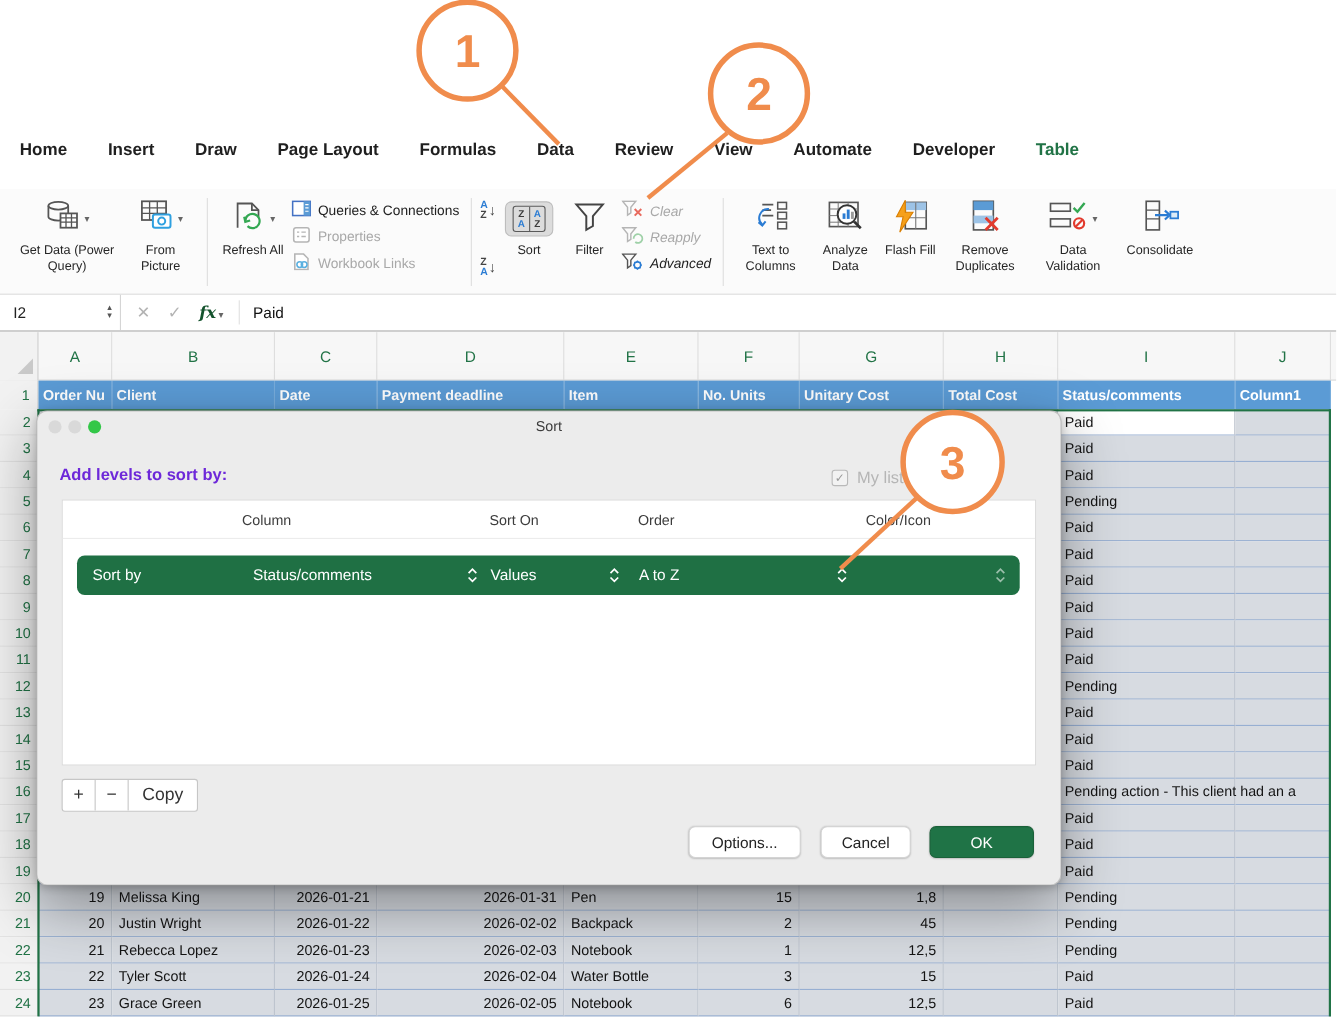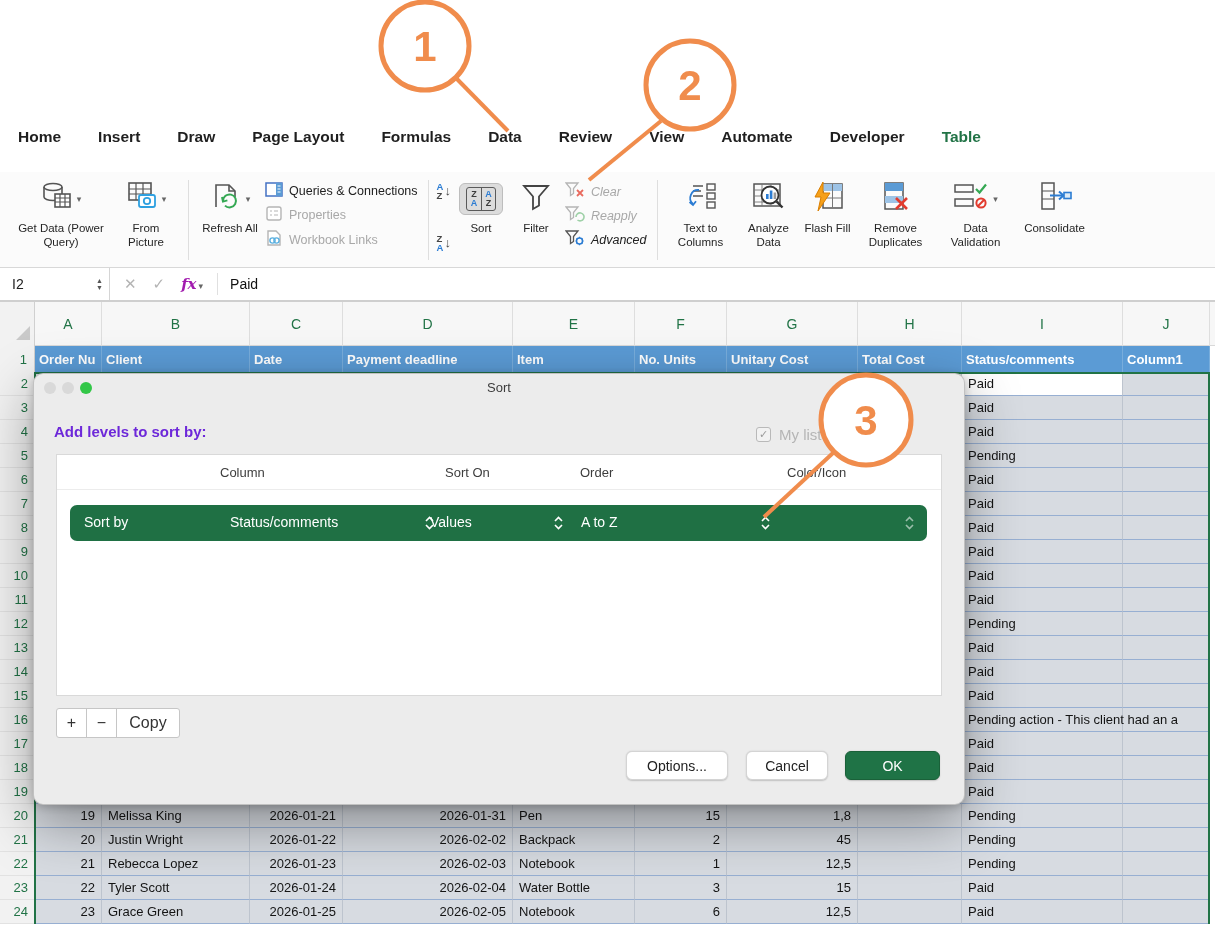--- a/index.html
+++ b/index.html
@@ -36,21 +36,21 @@
   .sorticon .pane + .pane { border-left:1.5px solid #5a5a5a; }
   .sorticon .dk { color:#3c3c3c; } .sorticon .bl { color:#2b7cd3; }
 
   
   .fbar { position:absolute; left:0; top:268px; width:100%; height:34px; background:#fff;
           border-bottom:2px solid #cfcfcf; display:flex; align-items:center; }
   .namebox { width:110px; height:100%; border-right:1px solid #d5d5d5; display:flex; align-items:center;
              padding:0 6px 0 12px; font-size:14px; color:#222; }
   .namebox .steppers { margin-left:auto; display:flex; flex-direction:column; font-size:7px; color:#555; line-height:1.05; }
   .fbicons { display:flex; align-items:center; gap:16px; padding:0 14px; color:#b3b3b3; font-size:15px; }
-  .fx { font-family:"DejaVu Serif", serif; font-style:italic; font-weight:700; color:#a21caf;margin-top:11px; }
+  .fx { font-family:"DejaVu Serif", serif; font-style:italic; font-weight:700; color:#14532d;margin-top:11px; }
   .fbdivider { width:1px; height:22px; background:#e0e0e0; }
   .fvalue { font-size:14px; color:#111; padding-left:12px; }
 
   
   .grid-row { display:grid; grid-template-columns:35px 67px 148px 93px 170px 122px 92px 131px 104px 161px 87px; }
   .colhdrs { position:absolute; left:0; top:302px; width:1215px; height:44px; background:#f7f7f7; border-bottom:1px solid #d9d9d9; }
   .colhdrs .cell { display:flex; align-items:center; justify-content:center; font-size:14px; color:#217346;
                    border-right:1px solid #dedede; height:44px; }
   .corner { position:relative; background:#f2f2f2; border-right:1px solid #d0d0d0; }
   .corner::after { content:""; position:absolute; right:4px; bottom:6px; width:0; height:0;
@@ -91,21 +91,21 @@
           color:#9a9a9a; font-size:11px; display:flex; align-items:center; justify-content:center; }
   .cblabel { font-size:15px; color:#b5b5b5; white-space:nowrap; }
   .listbox { position:absolute; left:22px; top:80px; width:886px; height:242px; background:#fff; border:1px solid #d9d9d9; }
   .lh { position:absolute; top:10px; font-size:13px; color:#3d3d3d; }
   .lh1 { left:163px; } .lh2 { left:388px; } .lh3 { left:523px; } .lh4 { left:730px; }
   .lhline { position:absolute; left:0; top:34px; width:100%; height:1px; background:#ececec; }
   .level { position:absolute; left:13px; top:50px; width:857px; height:36px; background:#1f7044;
            border-radius:7px; color:#fff; font-size:14px; }
   .level span.t { position:absolute; top:9px; white-space:nowrap; }
   .lv-sortby { left:14px; font-weight:400; }
-  .lv-col { left:160px; } .lv-values { left:360px; } .lv-order { left:511px; }
+  .lv-col { left:160px; } .lv-values { left:376px; } .lv-order { left:511px; }
   .stp { position:absolute; top:10px; }
   .stp.s1 { left:355px; } .stp.s2 { left:484px; } .stp.s3 { left:691px; } .stp.s4 { left:835px; opacity:0.55; }
   .seg { position:absolute; left:22px; top:334px; display:flex; height:30px; border:1px solid #c6c6c6;
          border-radius:3px; background:#fff; overflow:hidden; }
   .seg .sbtn { display:flex; align-items:center; justify-content:center; font-size:16px; color:#333;
                border-right:1px solid #c6c6c6; }
   .seg .plus, .seg .minus { width:30px; }
   .seg .copy { width:62px; font-size:16px; border-right:none; }
   .dbtn { position:absolute; top:377px; height:29px; border-radius:6px; background:#fff; border:1px solid #d4d4d4;
           box-shadow:0 0.5px 1.5px rgba(0,0,0,0.18); font-size:14px; color:#222;

